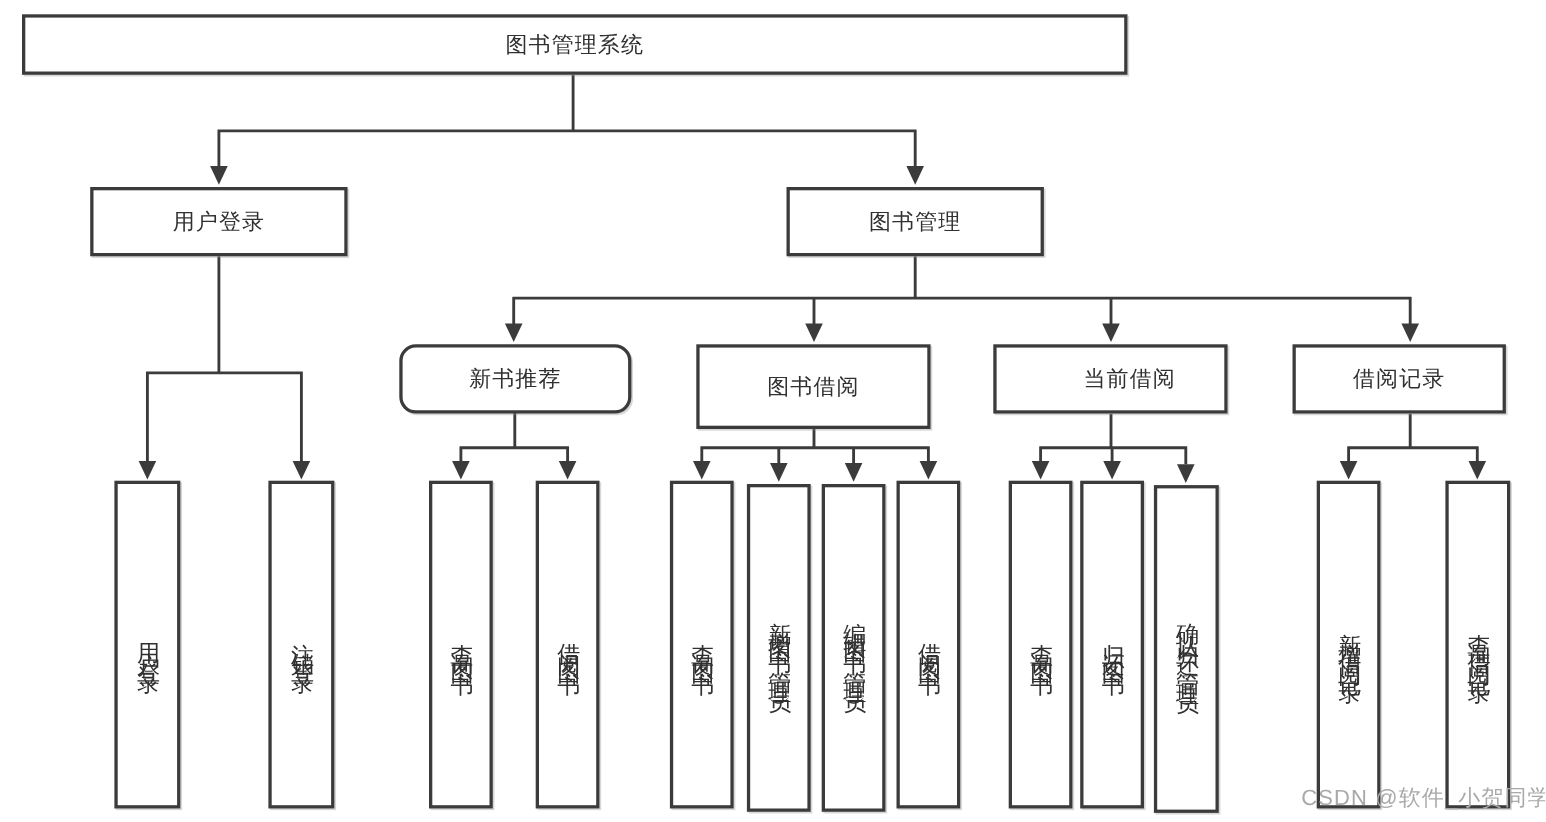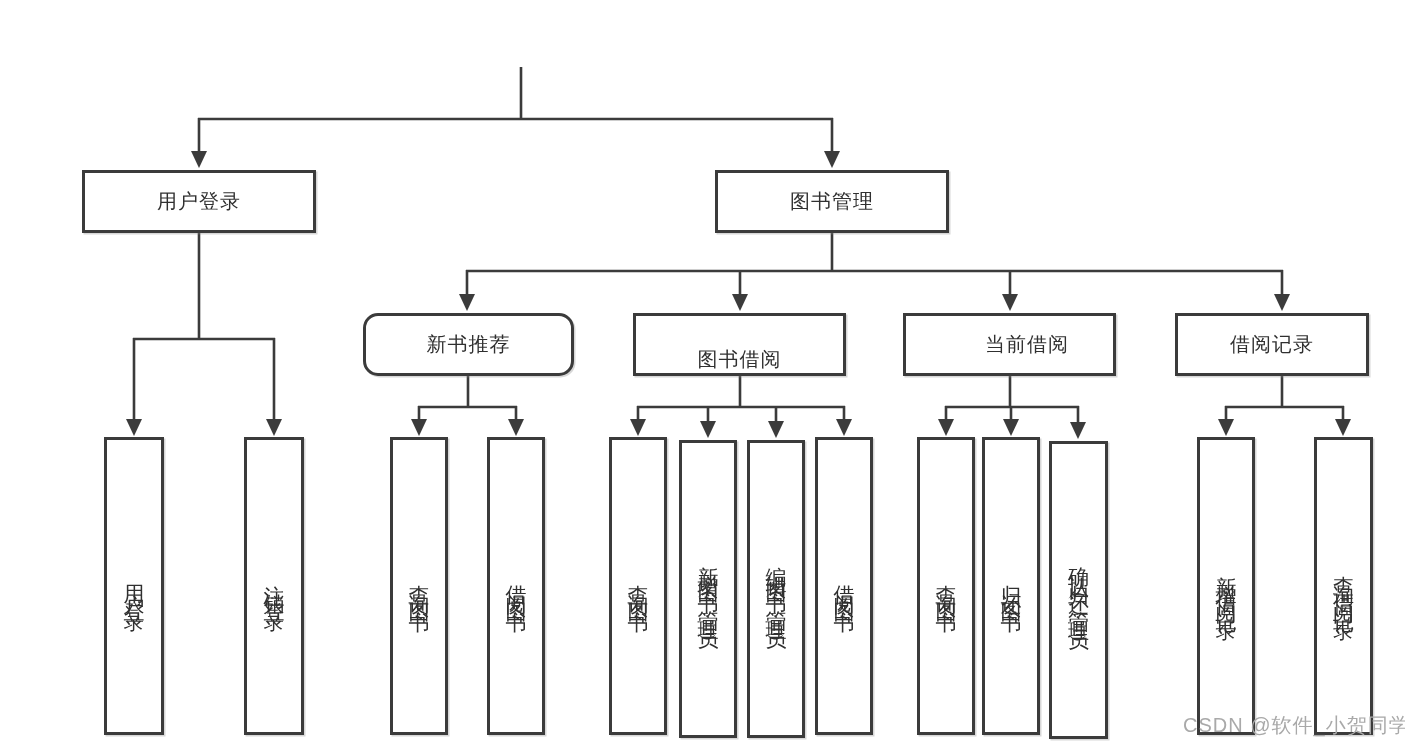--- a/index.html
+++ b/index.html
@@ -29,21 +29,21 @@
     font-size:21px;letter-spacing:9px;white-space:nowrap;color:var(--text);
   }
 
   
   #root-box{left:20px;top:13px;width:1005px;height:55px;}
   
   #n-user-login{left:82px;top:170px;width:234px;height:63px;}
   #n-book-mgmt{left:715px;top:170px;width:234px;height:63px;}
   
   #n-new-book{left:363px;top:313px;width:211px;height:63px;border-radius:15px;}
-  #n-book-borrow{left:633px;top:313px;width:213px;height:63px;align-items:flex-end;}
+  #n-book-borrow{left:633px;top:313px;width:213px;height:77px;}
   #n-current{left:903px;top:313px;width:213px;height:63px;padding-left:35px;}
   #n-record{left:1175px;top:313px;width:194px;height:63px;}
   
   #lf1{left:104px;top:437px;width:60px;height:298px;}
   #lf2{left:244px;top:437px;width:60px;height:298px;}
   #lf3{left:390px;top:437px;width:58px;height:298px;}
   #lf4{left:487px;top:437px;width:58px;height:298px;}
   #lf5{left:609px;top:437px;width:58px;height:298px;}
   #lf6{left:679px;top:440px;width:58px;height:298px;}
   #lf7{left:747px;top:440px;width:58px;height:298px;}
@@ -113,20 +113,23 @@
     <polygon points="700,421 716,421 708,438"></polygon>
     <polygon points="768,421 784,421 776,438"></polygon>
     <polygon points="836,419 852,419 844,436"></polygon>
     <polygon points="938,419 954,419 946,436"></polygon>
     <polygon points="1003,419 1019,419 1011,436"></polygon>
     <polygon points="1070,422 1086,422 1078,439"></polygon>
     <polygon points="1218,419 1234,419 1226,436"></polygon>
     <polygon points="1335,419 1351,419 1343,436"></polygon>
   </svg>
 
+  <div class="hbox" id="root-box">
+    <span>图书管理系统</span>
+  </div>
 
   <div class="hbox" id="n-user-login">
     <span>用户登录</span>
   </div>
   <div class="hbox" id="n-book-mgmt">
     <span>图书管理</span>
   </div>
 
   <div class="hbox" id="n-new-book">
     <span>新书推荐</span>

